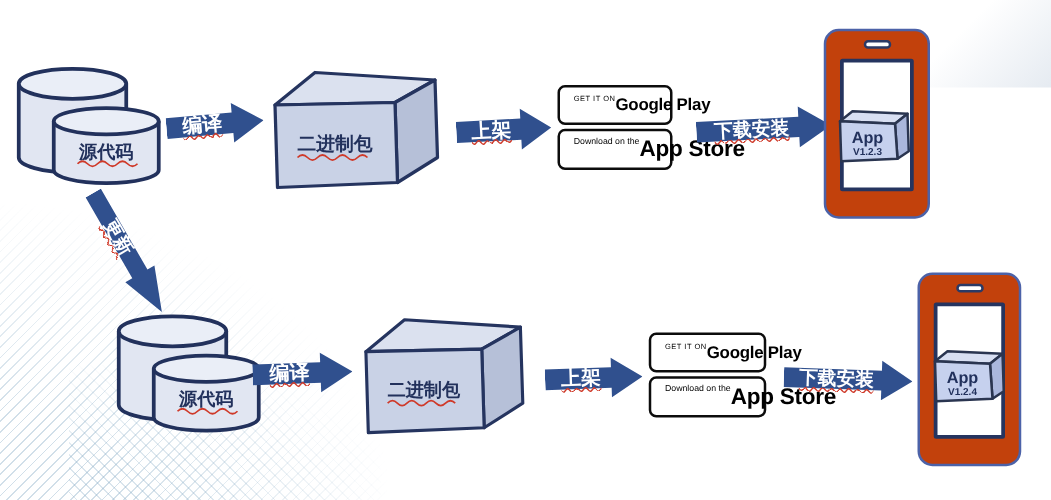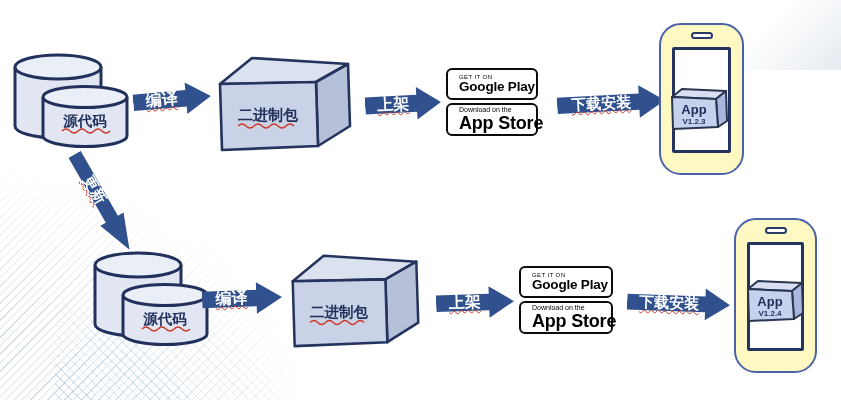--- a/index.html
+++ b/index.html
@@ -23,31 +23,31 @@
   .arrow-shape{position:absolute;inset:0;background:#30508e;
     clip-path:polygon(0 25%,68% 25%,68% 2%,100% 50%,68% 98%,68% 75%,0 75%);}
   .arrow-long .arrow-shape{clip-path:polygon(0 26%,76% 26%,76% 2%,100% 50%,76% 98%,76% 74%,0 74%);}
   .arrow-label{position:relative;z-index:1;color:#ffffff;font-weight:700;font-size:16px;
     white-space:nowrap;padding-right:26%;
     text-decoration-line:underline;text-decoration-style:wavy;
     text-decoration-color:#cf3a2a;text-decoration-thickness:1px;text-underline-offset:2px;}
   .arrow-long .arrow-label{padding-right:18%;font-size:15px;}
 
   
-  .phone{position:absolute;background:#fef9c3;border:2px solid #4c62a8;border-radius:22px;box-sizing:border-box;}
+  .phone{position:absolute;background:#c2410c;border:2px solid #4c62a8;border-radius:12px;box-sizing:border-box;}
   .speaker{position:absolute;top:7px;left:50%;transform:translateX(-50%);width:22px;height:7px;
     background:#ffffff;border:2px solid #2a3a66;border-radius:4px;box-sizing:border-box;}
   .screen{position:absolute;left:11px;right:11px;top:22px;bottom:20px;background:#ffffff;
     border:3px solid #25345f;border-radius:2px;box-sizing:border-box;}
   .appbox{position:absolute;}
 
   
   .badge{position:absolute;display:flex;align-items:center;gap:5px;background:#ffffff;
     border:2px solid #0c0c0c;border-radius:6px;padding:2px 6px;box-sizing:border-box;}
-  .badge-text{display:flex;flex-direction:column;line-height:1.05;}
+  .badge-text{display:flex;line-height:1.05;}
   .badge-tagline{font-size:6px;letter-spacing:.4px;color:#000;font-weight:500;white-space:nowrap;}
   .badge-name{font-size:13.5px;font-weight:600;letter-spacing:-.2px;color:#000;white-space:nowrap;}
   .badge-as .badge-tagline{font-size:7px;letter-spacing:0;}
   .badge-as .badge-name{font-size:18px;}
 
   svg text{font-family:"Liberation Sans","DejaVu Sans",sans-serif;}
   .shape-label{fill:#22315c;font-weight:600;}
 </style>
 </head>
 <body>

